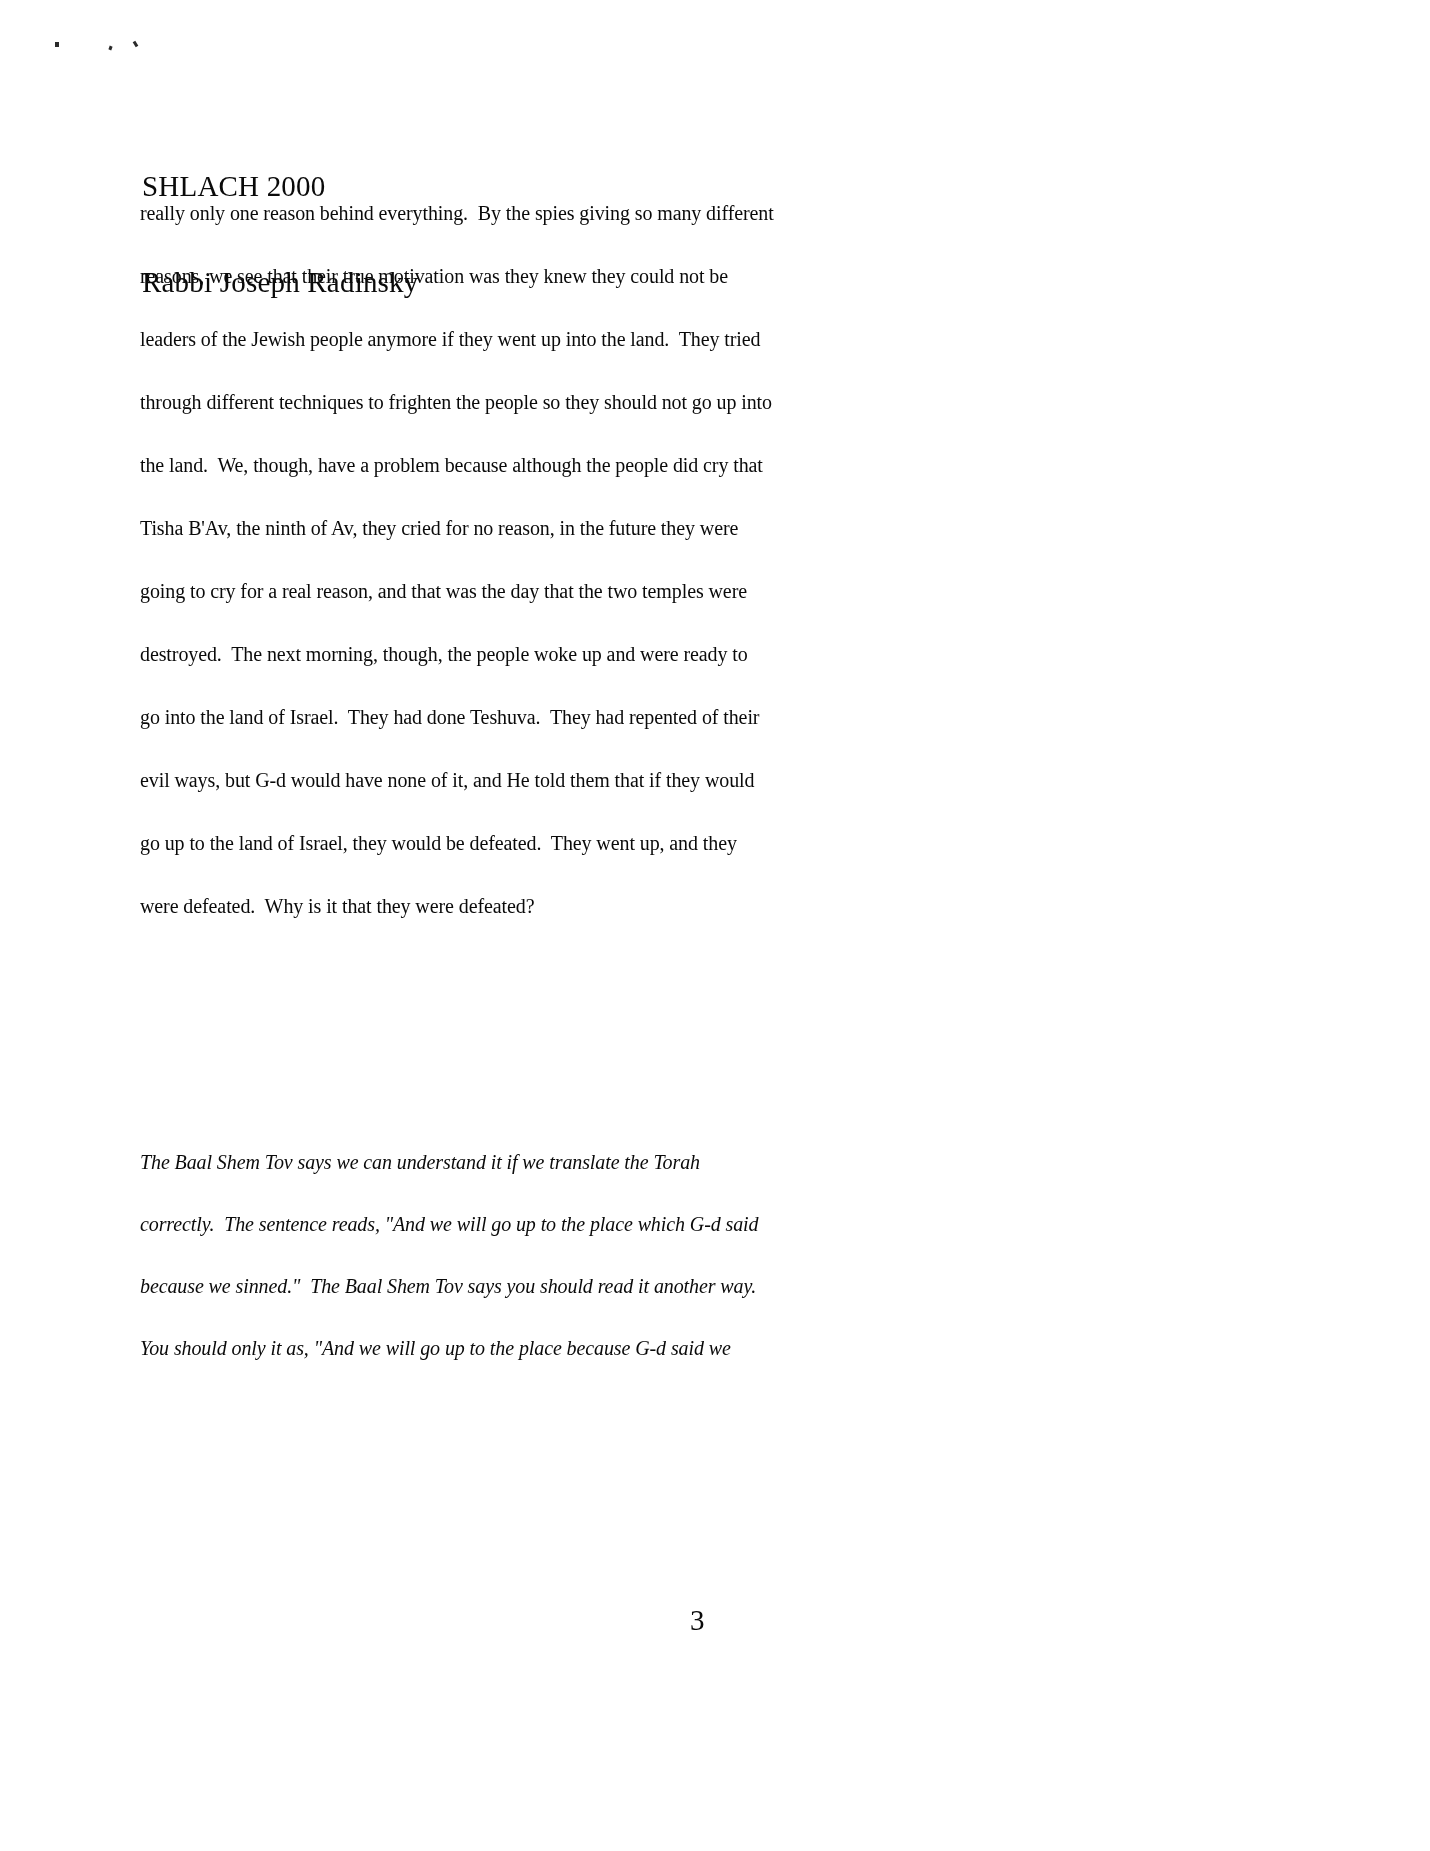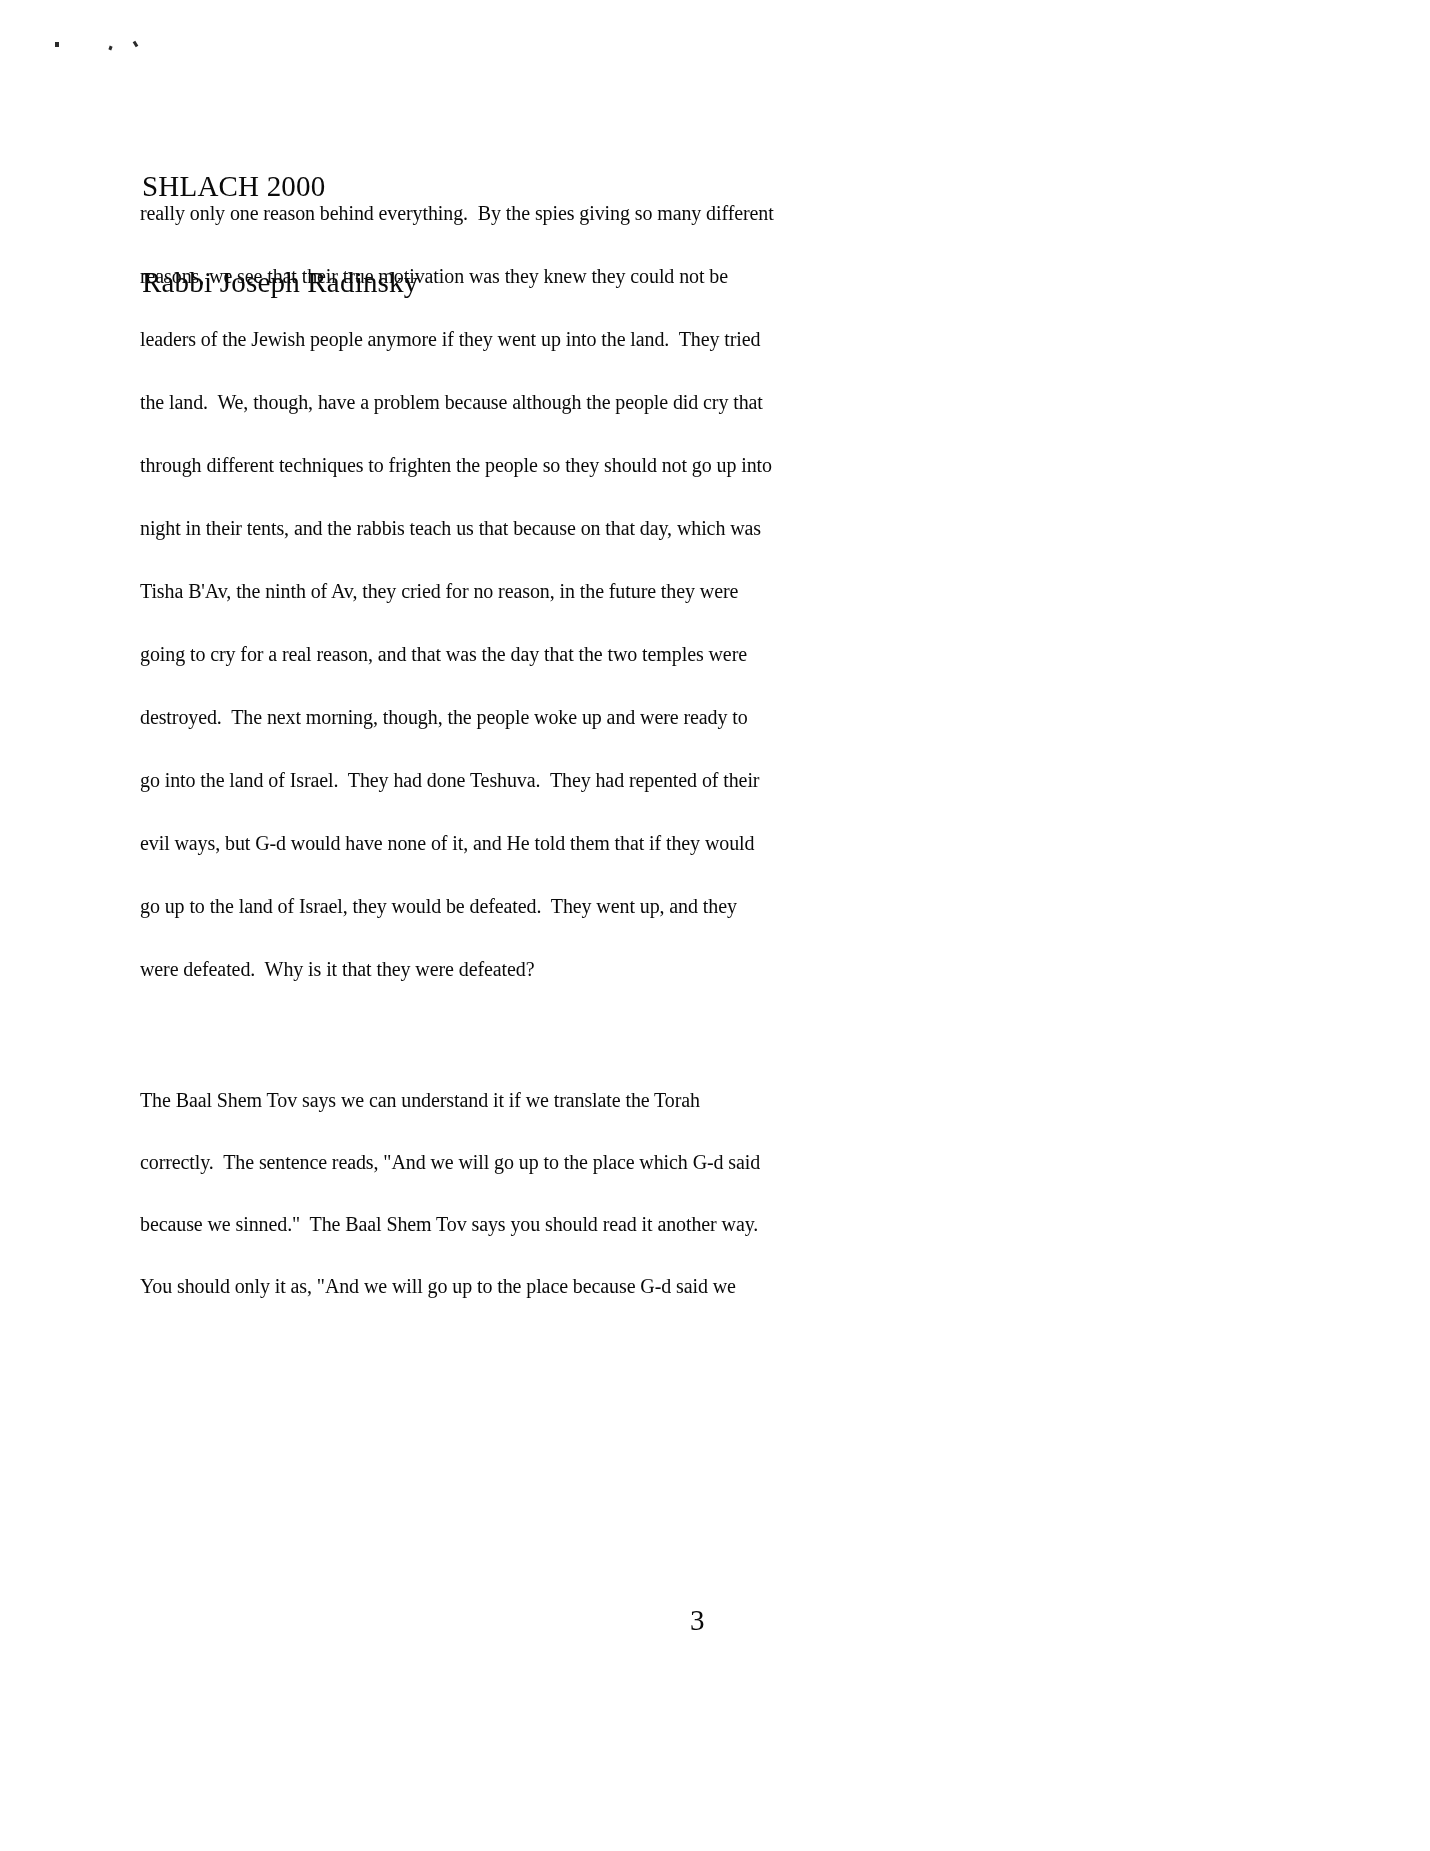--- a/index.html
+++ b/index.html
@@ -70,33 +70,32 @@
 
   <div class="doc-header">
     <div>SHLACH 2000</div>
     <div>Rabbi Joseph Radinsky</div>
   </div>
 
   <div class="para" id="para1" style="top:182px;">
     <span class="line">really only one reason behind everything.  By the spies giving so many different</span>
     <span class="line">reasons, we see that their true motivation was they knew they could not be</span>
     <span class="line">leaders of the Jewish people anymore if they went up into the land.  They tried</span>
+    <span class="line">through different techniques to frighten the people so they should not go up into</span>
     <span class="line">the land.  We, though, have a problem because although the people did cry that</span>
-    <span class="line">through different techniques to frighten the people so they should not go up into</span>
-    <span class="line">night in their tents, and the rabbis teach us that because on that day, which was</span>
     <span class="line">Tisha B'Av, the ninth of Av, they cried for no reason, in the future they were</span>
     <span class="line">going to cry for a real reason, and that was the day that the two temples were</span>
     <span class="line">destroyed.  The next morning, though, the people woke up and were ready to</span>
     <span class="line">go into the land of Israel.  They had done Teshuva.  They had repented of their</span>
     <span class="line">evil ways, but G-d would have none of it, and He told them that if they would</span>
     <span class="line">go up to the land of Israel, they would be defeated.  They went up, and they</span>
     <span class="line">were defeated.  Why is it that they were defeated?</span>
   </div>
 
-  <div class="para" id="para2" style="top:1069px;">
+  <div class="para" id="para2" style="top:1131px;font-style:italic;">
     <span class="line">The Baal Shem Tov says we can understand it if we translate the Torah</span>
     <span class="line">correctly.  The sentence reads, "And we will go up to the place which G-d said</span>
     <span class="line">because we sinned."  The Baal Shem Tov says you should read it another way.</span>
     <span class="line">You should only it as, "And we will go up to the place because G-d said we</span>
   </div>
 
   <div class="page-number">3</div>
 
 </div>
 

